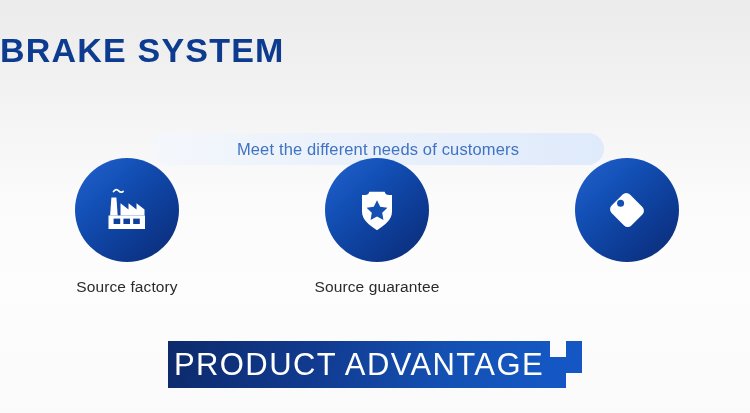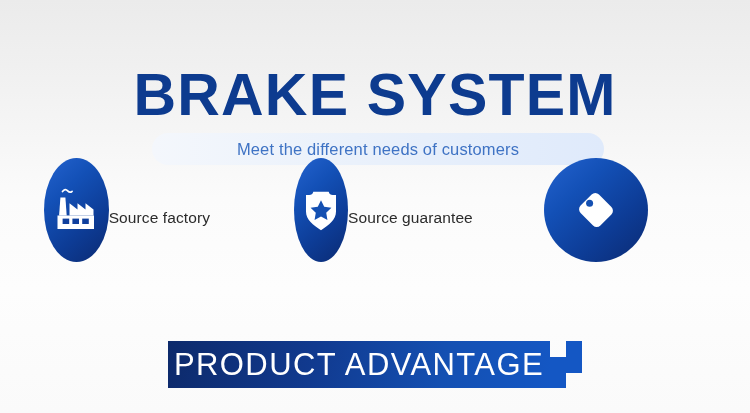--- a/index.html
+++ b/index.html
@@ -20,28 +20,26 @@
     height: 413px;
     box-sizing: border-box;
   }
 
   
   .title {
     position: absolute;
     top: 33px;
     left: 0;
     width: 750px;
-    text-align: center;
-    font-size: 59px;
+    font-size: 34px;
     font-weight: 700;
     letter-spacing: 1.2px;
     color: #0d3b8f;
     line-height: 1.05;
     white-space: nowrap;
-    margin-top: 32px;
   }
 
   
   .subtitle-pill {
     position: absolute;
     top: 100px;
     left: 152px;
     width: 452px;
     height: 32px;
     border-radius: 16px;
@@ -64,21 +62,21 @@
     top: 158px;
     left: 44px;
     width: 666px;
     display: flex;
     justify-content: space-between;
     align-items: flex-start;
   }
   .feature {
     width: 166px;
     display: flex;
-    flex-direction: row;
+    flex-direction: column;
     align-items: center;
   }
   .circle {
     width: 104px;
     height: 104px;
     border-radius: 50%;
     background: linear-gradient(138deg, #2463cf 0%, #1350b6 32%, #0d3c96 66%, #0b2a72 100%);
     display: flex;
     align-items: center;
     justify-content: center;

